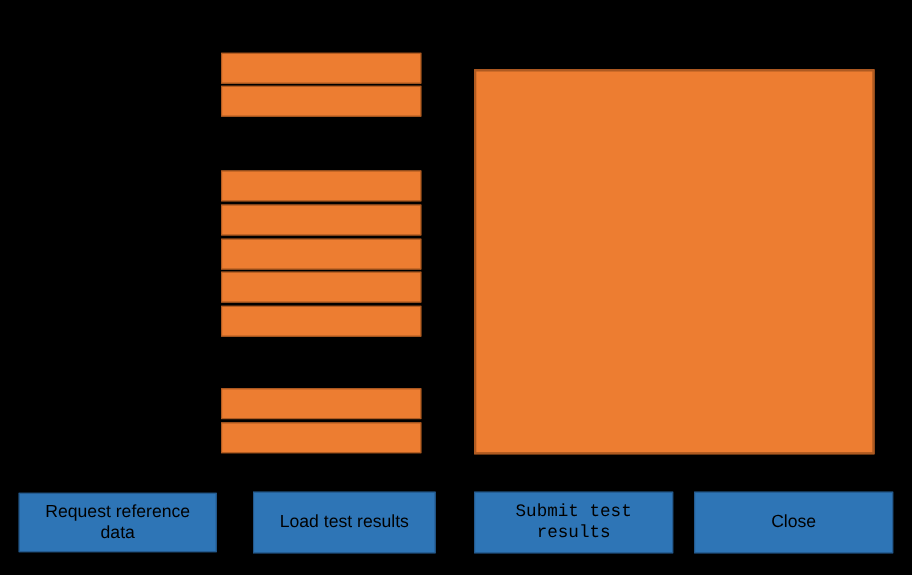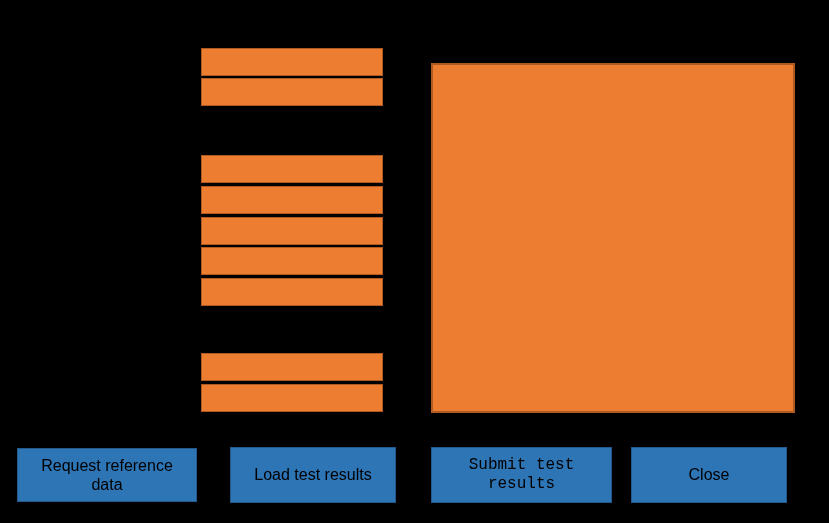--- a/index.html
+++ b/index.html
@@ -42,21 +42,21 @@
     border:1px solid var(--button-blue-border);
     color:var(--button-text);
     font-family:"Liberation Sans", sans-serif;
     font-size:16px;line-height:1.2;text-align:center;
     display:flex;align-items:center;justify-content:center;
     padding:2px 10px;cursor:pointer;
   }
   .btn-1{left:17px;width:180px;top:448px;height:54px;}
   .btn-2{left:230px;width:166px;}
   .btn-3{left:431px;width:181px;font-family:Liberation Mono, monospace;}
-  .btn-4{left:631px;width:156px;text-align:center;}
+  .btn-4{left:631px;width:181px;text-align:center;}
 </style>
 </head>
 <body>
 
 <div class="stage">
 
   <div class="field f-a1"></div>
   <div class="field f-a2"></div>
 
   <div class="field f-b1"></div>

